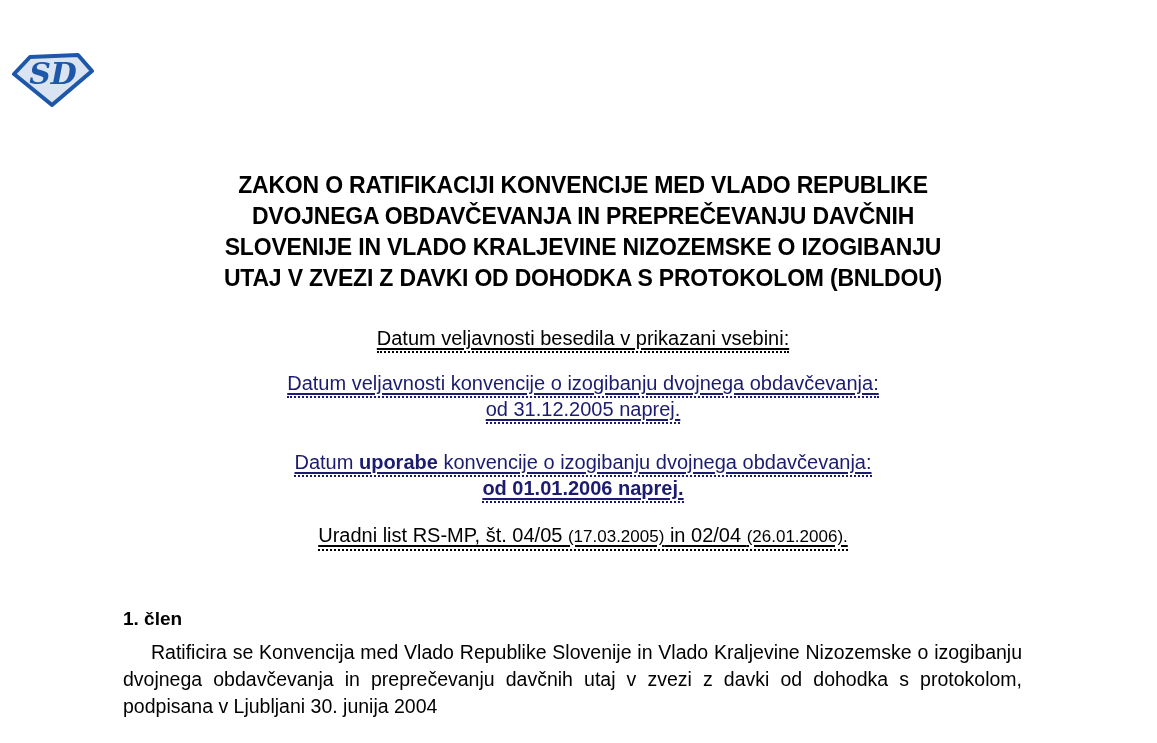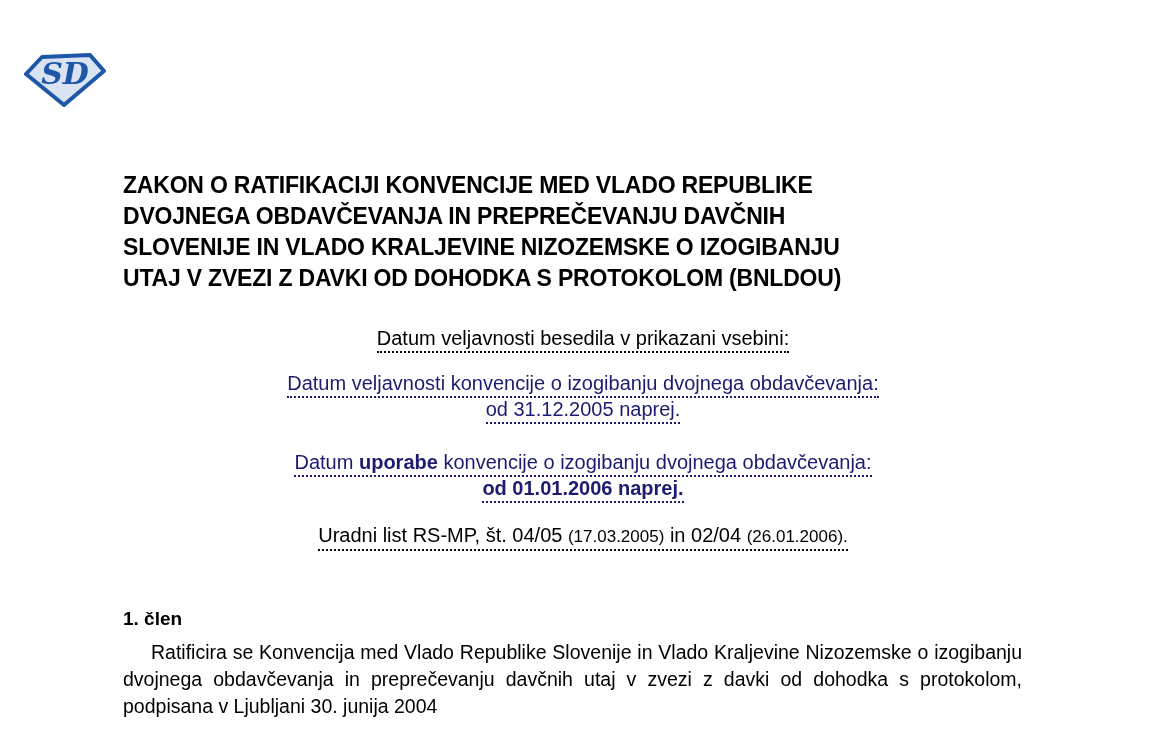--- a/index.html
+++ b/index.html
@@ -8,56 +8,57 @@
     position: relative;
     background: #ffffff;
     overflow: hidden;
     font-family: "Liberation Sans", sans-serif;
     color: #000000;
   }
 
   
   .logo {
     position: absolute;
-    left: 24px;
+    left: 12px;
     top: 53px;
     width: 82px;
     height: 54px;
   }
   .logo svg { width: 100%; height: 100%; }
 
   
   .content {
     position: absolute;
     left: 123px;
     top: 170px;
     width: 920px;
   }
 
   
-  .doc-title { }
+  .doc-title { text-align: center; }
   .doc-title .tline {
     font-size: 23px;
     font-weight: bold;
     line-height: 31px;
     white-space: nowrap;
     letter-spacing: -0.2px;
   }
 
   
   .section { text-align: center; }
   .sec-1 { margin-top: 34px; }
   .sec-2 { margin-top: 20px; }
   .sec-3 { margin-top: 28px; text-align: center; }
   .navy { color: #1b1b70; }
   .dline { margin-bottom: 1px; }
   .u {
     display: inline-block;
     font-size: 20px;
     line-height: 21px;
+    text-decoration: underline;
     text-decoration-thickness: 1.5px;
     text-underline-offset: 3px;
     border-bottom: 2px dotted currentColor;
     padding-bottom: 2px;
   }
   .bold { font-weight: bold; }
 
   
   .gazette { margin-top: 22px; text-align: center; }
   .gazette .small { font-size: 17px; }

